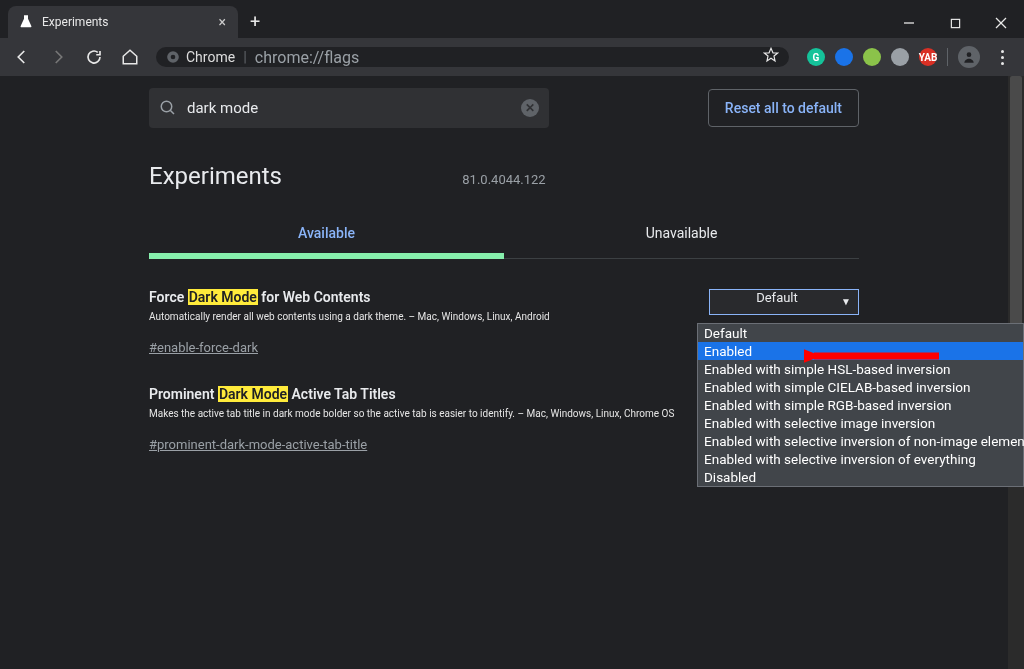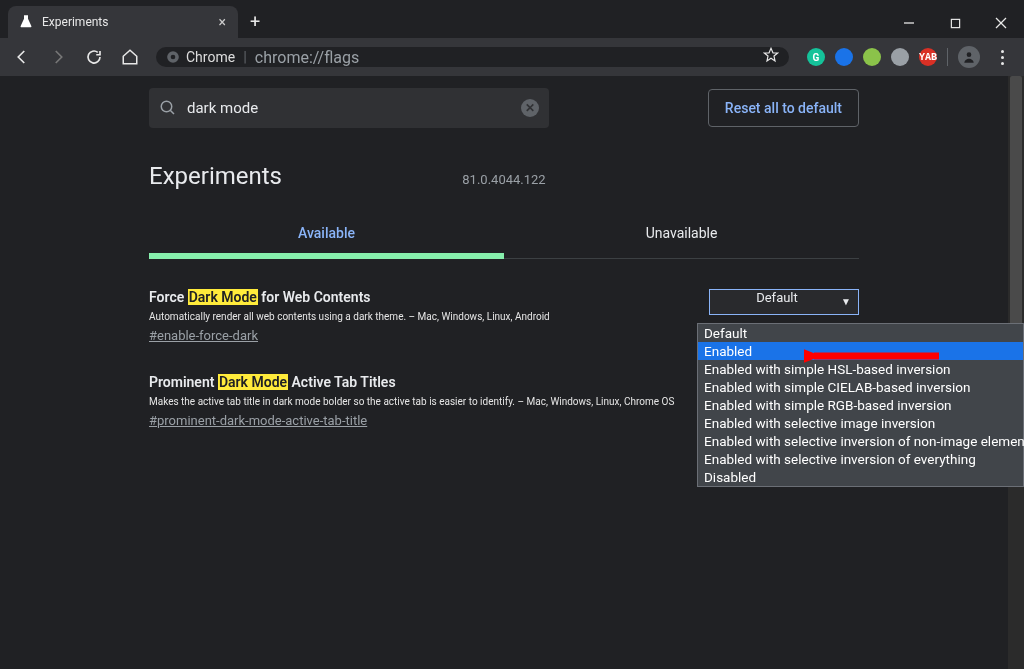--- a/index.html
+++ b/index.html
@@ -48,21 +48,21 @@
 
   .tabs-row { display: flex; margin-top: 26px; border-bottom: 1px solid #3c4043; }
   .tabs-row .tab-item { flex: 1; text-align: center; padding: 12px 0; color: #e8eaed; font-size: 14px; }
   .tabs-row .tab-item.active { color: #8ab4f8; font-weight: 500; border-bottom: 6px solid #86efac; margin-bottom: -1px; }
 
   .flag { display: flex; margin-top: 30px; gap: 20px; }
   .flag-text { flex: 1; }
   .flag-title { color: #e8eaed; font-size: 14px; font-weight: 600; }
   .hl { background: #ffeb3b; color: #202124; padding: 0 1px; }
   .flag-desc { color: #e5e5e5; font-size: 10px; margin-top: 4px; line-height: 1.5; }
-  .flag-hash { color: #9aa0a6; font-size: 13px; text-decoration: underline; display: inline-block; margin-top: 4px; }
+  .flag-hash { color: #9aa0a6; font-size: 13px; text-decoration: underline; display: inline-block; margin-top: 16px; }
   .flag-select-wrap { width: 150px; }
   .flag-select { width: 150px; height: 26px; background: #292a2d; color: #e8eaed; border: 1px solid #8ab4f8; font-size: 13px; padding: 0 22px 0 8px; text-align: center; position: relative; appearance: none; }
   .select-container { position: relative; width: 150px; }
   .select-caret { position: absolute; right: 8px; top: 7px; color: #e8eaed; font-size: 10px; pointer-events: none; }
 
   
   .dropdown { position: absolute; top: 323px; left: 697px; width: 327px; background: #41454a; border: 1px solid #6b6f76; z-index: 50; }
   .dropdown .opt { color: #fff; font-size: 13.5px; padding: 1px 6px; line-height: 16px; white-space: nowrap; }
   .dropdown .opt.sel { background: #1a73e8; }
 
@@ -136,21 +136,21 @@
       <svg width="16" height="16" viewBox="0 0 24 24" fill="none" stroke="currentColor" stroke-width="1.8">
           <path d="M12 2l3 7h7l-5.5 4.5L18 21l-6-4-6 4 1.5-7.5L2 9h7z"></path>
         </svg>
     </span>
   </div>
   <div class="ext-row" id="ext-row">
       <div class="ext-icon" style="background: rgb(21, 195, 154);">G</div>
       <div class="ext-icon" style="background: rgb(26, 115, 232);"></div>
       <div class="ext-icon" style="background: rgb(139, 195, 74);"></div>
       <div class="ext-icon" style="background: rgb(154, 160, 166);"></div>
-      <div class="ext-icon" style="background: rgb(217, 48, 37); font-family: Liberation Mono, monospace;">YAB</div>
+      <div class="ext-icon" style="background: rgb(217, 48, 37);">YAB</div>
       <div class="ext-sep"></div>
       <div class="avatar">
         <svg width="14" height="14" viewBox="0 0 24 24" fill="#202124">
           <circle cx="12" cy="8" r="4"></circle>
           <path d="M4 22c0-4 4-7 8-7s8 3 8 7z"></path>
         </svg>
       </div>
       <div class="menu-dots">
         <span></span>
         <span></span>

